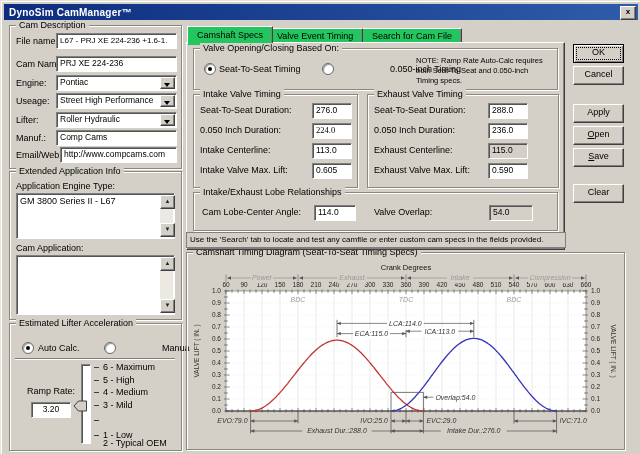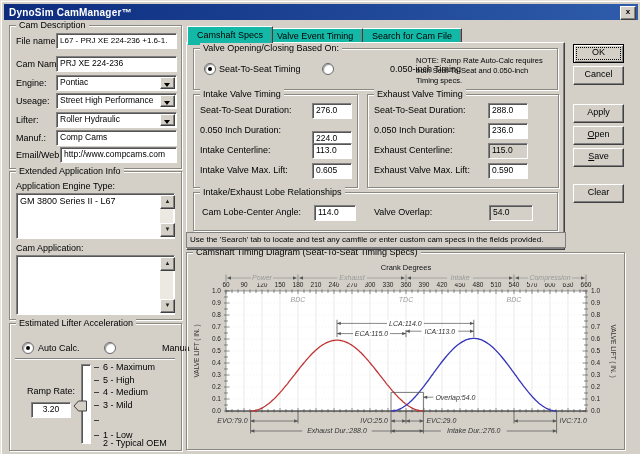--- a/index.html
+++ b/index.html
@@ -31,21 +31,21 @@
   .sbtn{position:absolute;left:0;width:13px;height:12px;background:#d4d0c8;border:1px solid;
     border-color:#fff #404040 #404040 #fff;box-shadow:inset -1px -1px 0 #808080;
     font-size:6px;text-align:center;line-height:11px;color:#222;}
   .sbtn.up{top:0;} .sbtn.dn{bottom:0;}
   .btn{position:absolute;left:572px;width:49px;height:17px;background:#d4d0c8;
     border:1px solid;border-color:#fff #404040 #404040 #fff;box-shadow:inset -1px -1px 0 #808080;
     font-size:9px;text-align:center;line-height:15px;}
   .btn.default{border:1px solid #000;box-shadow:inset 1px 1px 0 #fff,inset -1px -1px 0 #808080;
     outline:1px dotted #000;outline-offset:-4px;}
   .u-first::first-letter{text-decoration:underline;}
-  .tab{position:absolute;background:#14b8a6;border:1px solid;border-color:#fff #404040 transparent #fff;
+  .tab{position:absolute;background:#22c55e;border:1px solid;border-color:#fff #404040 transparent #fff;
     box-shadow:inset -1px 0 0 #808080;padding:0 9px;line-height:15px;white-space:nowrap;}
   .tab.active{top:25px;height:17px;z-index:3;line-height:16px;}
   .tab.idle{top:27px;height:14px;z-index:1;}
   #tabpanel{position:absolute;left:185px;top:41px;width:377px;height:206px;background:#d4d0c8;
     border:1px solid;border-color:#fff #404040 #404040 #fff;box-shadow:inset -1px -1px 0 #808080;z-index:2;}
   .sep{position:absolute;height:1px;background:#808080;box-shadow:0 1px 0 #fff;}
   #hintbar{position:absolute;left:185px;top:231px;width:375px;height:14px;border:1px solid #808080;
     line-height:13px;padding-left:3px;font-size:8px;white-space:nowrap;overflow:hidden;background:#d4d0c8;z-index:4;}
   .track{position:absolute;background:#fff;border:1px solid;border-color:#808080 #fff #fff #808080;box-shadow:inset 1px 1px 0 #555;}
   .tickdash{position:absolute;width:5px;height:1px;background:#404040;}
@@ -152,21 +152,21 @@
     <div class="radio" style="left:128px;top:14px;"></div>
     <span class="lbl" style="left:148px;top:15px;margin-left:48px;">0.050-inch Timing</span>
     <span class="lbl" style="left:222px;top:7px;width:136px;white-space:normal;font-size:7.5px;line-height:1.3;">NOTE: Ramp Rate Auto-Calc requires both Seat-To-Seat and 0.050-inch Timing specs.</span>
   </div>
 
   <div class="group" style="left:192px;top:93px;width:163px;height:92px;z-index:4;">
     <span class="gtitle">Intake Valve Timing</span>
     <span class="lbl" style="left:6px;top:10px;">Seat-To-Seat Duration:</span>
     <div class="tbox" style="left:118px;top:8px;width:32px;">276.0</div>
     <span class="lbl" style="left:6px;top:30px;">0.050 Inch Duration:</span>
-    <div class="tbox" style="left:118px;top:36px;width:32px;">224.0</div>
+    <div class="tbox" style="left:118px;top:28px;width:32px;font-family:Liberation Serif, serif;">224.0</div>
     <span class="lbl" style="left:6px;top:50px;">Intake Centerline:</span>
     <div class="tbox" style="left:118px;top:48px;width:32px;">113.0</div>
     <span class="lbl" style="left:6px;top:70px;">Intake Valve Max. Lift:</span>
     <div class="tbox" style="left:118px;top:68px;width:32px;">0.605</div>
   </div>
 
   <div class="group" style="left:366px;top:93px;width:190px;height:92px;z-index:4;">
     <span class="gtitle">Exhaust Valve Timing</span>
     <span class="lbl" style="left:6px;top:10px;">Seat-To-Seat Duration:</span>
     <div class="tbox" style="left:120px;top:8px;width:32px;">288.0</div>

